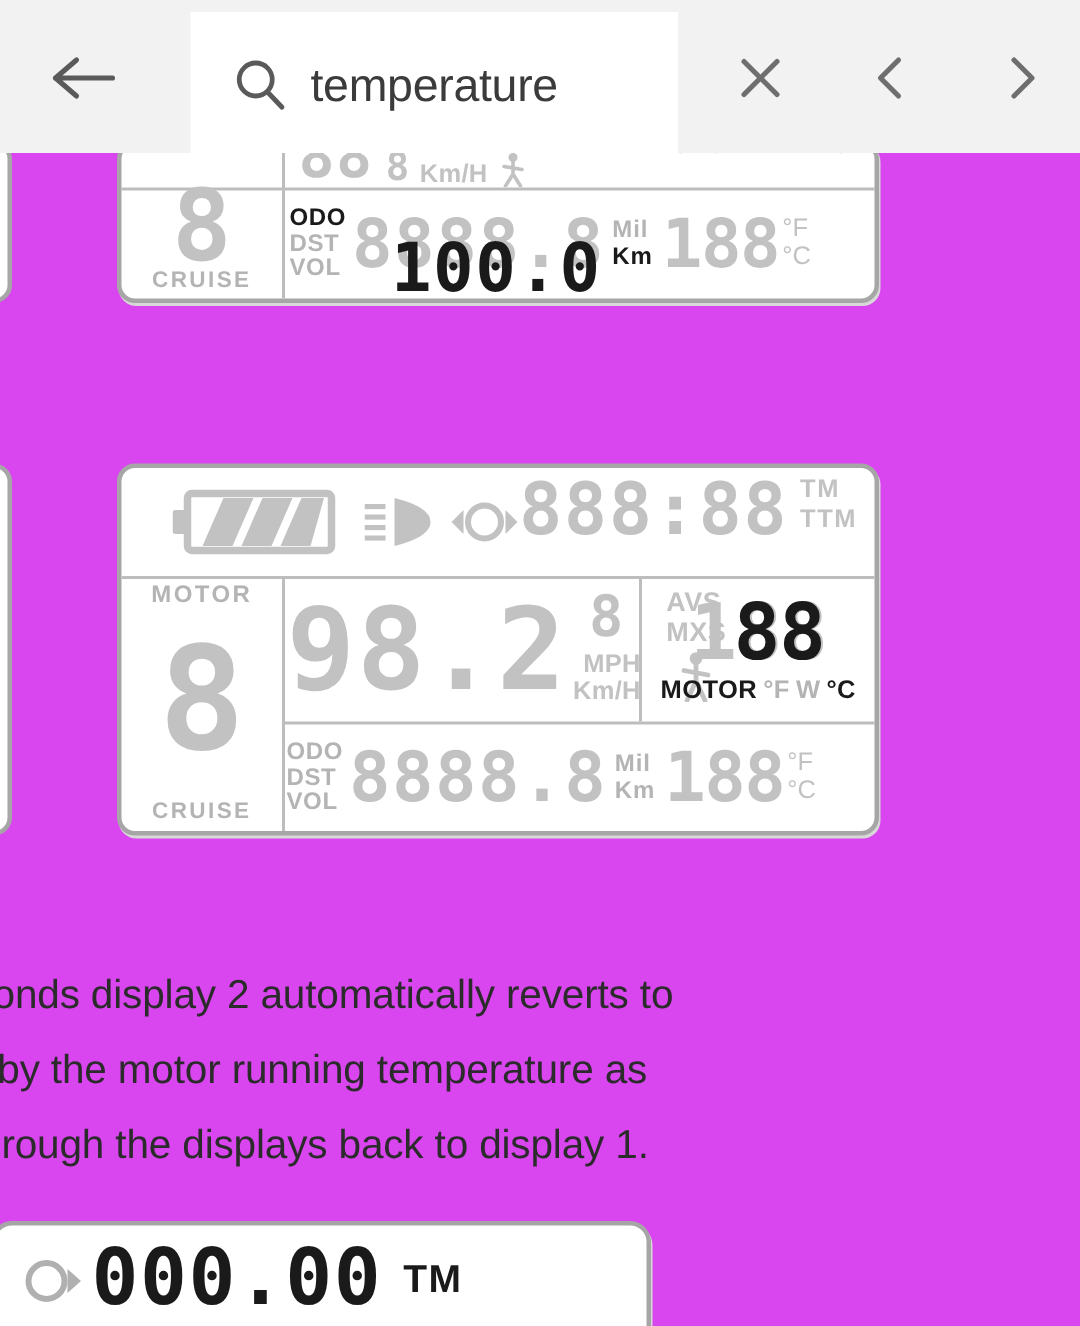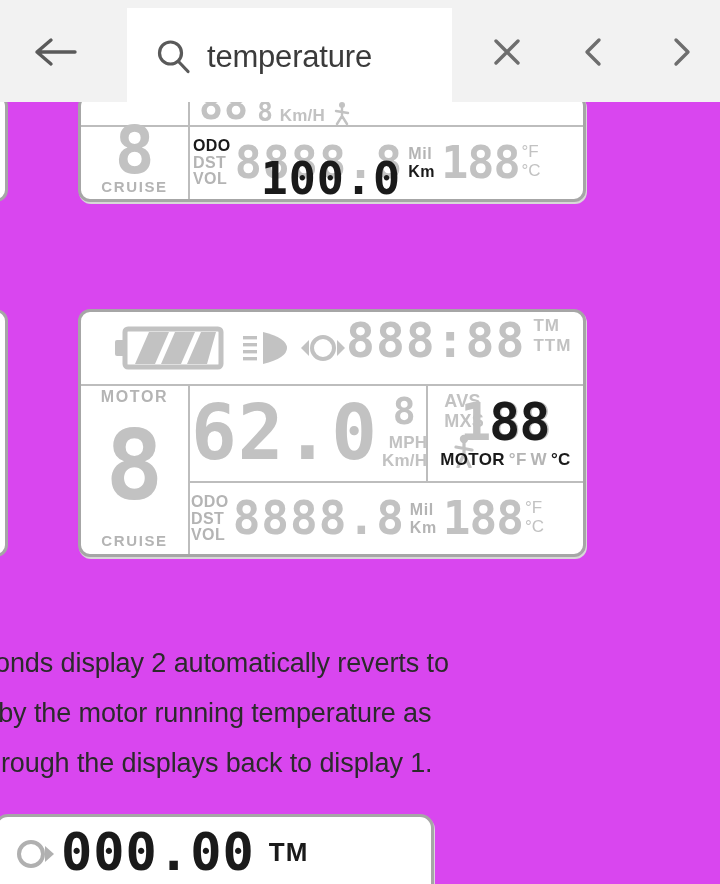--- a/index.html
+++ b/index.html
@@ -355,21 +355,21 @@
       <div id="d2-vline2"></div>
       <div id="d2-hline2"></div>
 
       <div class="d2-assist-box">
         <div class="assist-label">MOTOR</div>
         <div class="big-digit" style="font-size:96px;margin-top:-6px;">8</div>
         <div class="cruise-label">CRUISE</div>
       </div>
 
       <div class="d2-speed-box">
-        <span class="seg-digits gray" style="font-size:76px;">62.0</span>
+        <span class="seg-digits gray" style="font-size:76px;">98.2</span>
         <div style="display:flex;flex-direction:column;align-items:center;margin-left:4px;margin-top:-4px;">
           <span class="seg-digits gray" style="font-size:38px;">8</span>
           <div class="mph-stack" style="align-items:flex-end;margin-top:4px;">
             <span>MPH</span>
             <span>Km/H</span>
           </div>
         </div>
         <div style="display:flex;flex-direction:column;align-items:center;margin-left:17px;margin-top:-6px;">
           <div class="avs-stack" style="align-items:flex-start;">
             <span>AVS</span>

